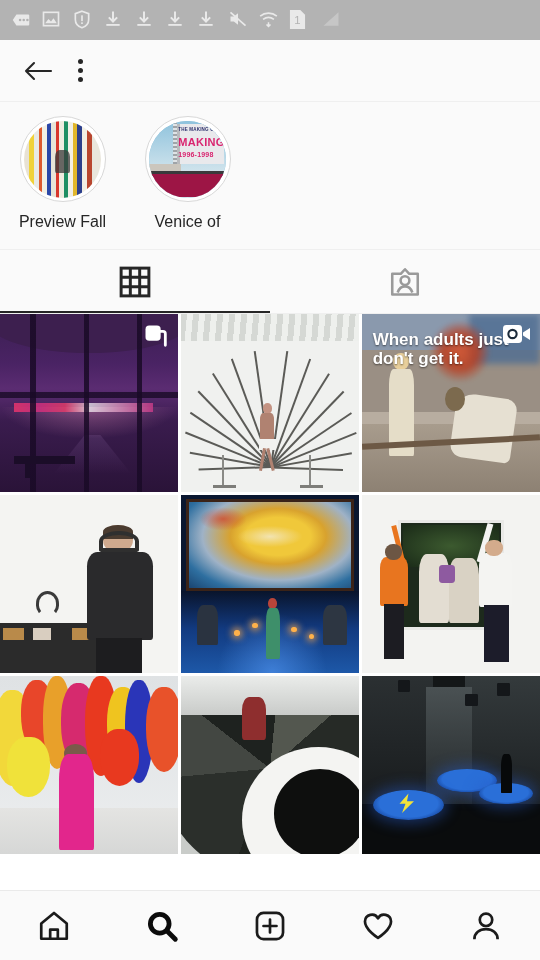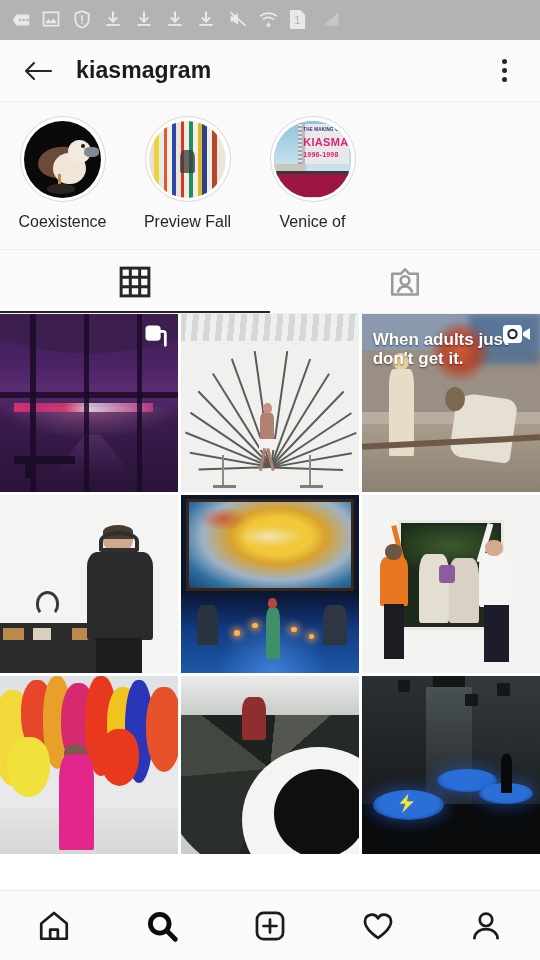--- a/index.html
+++ b/index.html
@@ -313,62 +313,47 @@
       </span>
     </div>
   </div>
 
   <div class="header">
     <div class="back-btn">
       <svg width="30" height="24" viewBox="0 0 30 24">
           <path d="M28 12H3M11 4L3 12l8 8" stroke="#262626" stroke-width="2.1" fill="none" stroke-linecap="round" stroke-linejoin="round"></path>
         </svg>
     </div>
-    <div class="title">kiasmagram</div>
     <div class="kebab">
       <i></i>
       <i></i>
       <i></i>
     </div>
   </div>
 
   <div class="highlights">
 
-    <div class="hl">
-      <div class="hl-ring">
-        <div class="hl-img hi-coex">
-          <span class="bird-body"></span>
-            <span class="bird-breast"></span>
-            <span class="bird-head"></span>
-          <span class="bird-beak"></span>
-            <span class="bird-eye"></span>
-            <span class="bird-leg"></span>
-            <span class="bird-rock"></span>
-        </div>
-      </div>
-      <div class="hl-label">Coexistence</div>
-    </div>
 
     <div class="hl">
       <div class="hl-ring">
         <div class="hl-img hi-preview">
           <span class="pv-person"></span>
         </div>
       </div>
       <div class="hl-label">Preview Fall</div>
     </div>
 
 
     <div class="hl">
       <div class="hl-ring">
         <div class="hl-img hi-making">
           <span class="k-sky"></span>
           <span class="k-board"></span>
           <span class="k-t1">THE MAKING OF</span>
-          <span class="k-t2">KIASMA</span>
+          <span class="k-t2">MAKING</span>
           <span class="k-t3">1996-1998</span>
           <span class="k-mast"></span>
             <span class="k-build"></span>
           <span class="k-dark"></span>
             <span class="k-ground"></span>
         </div>
       </div>
       <div class="hl-label">Venice of</div>
     </div>
 

